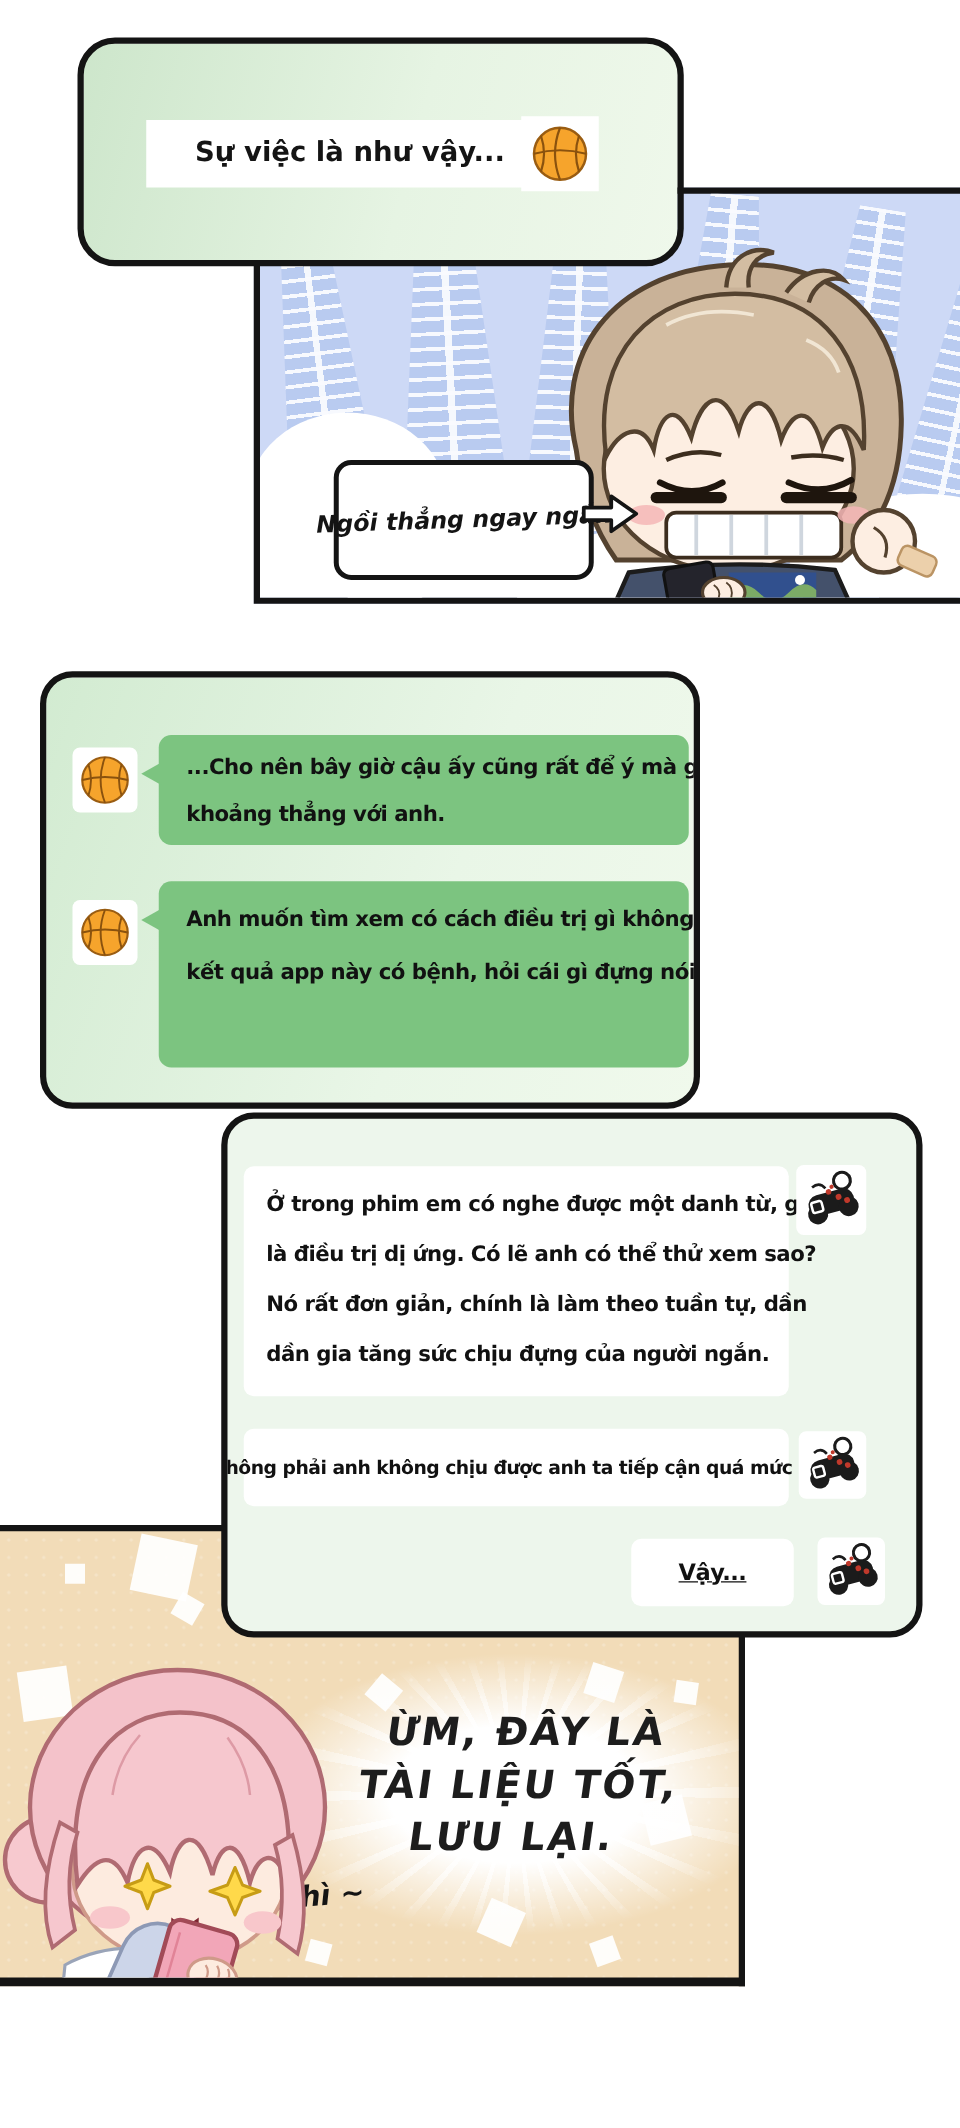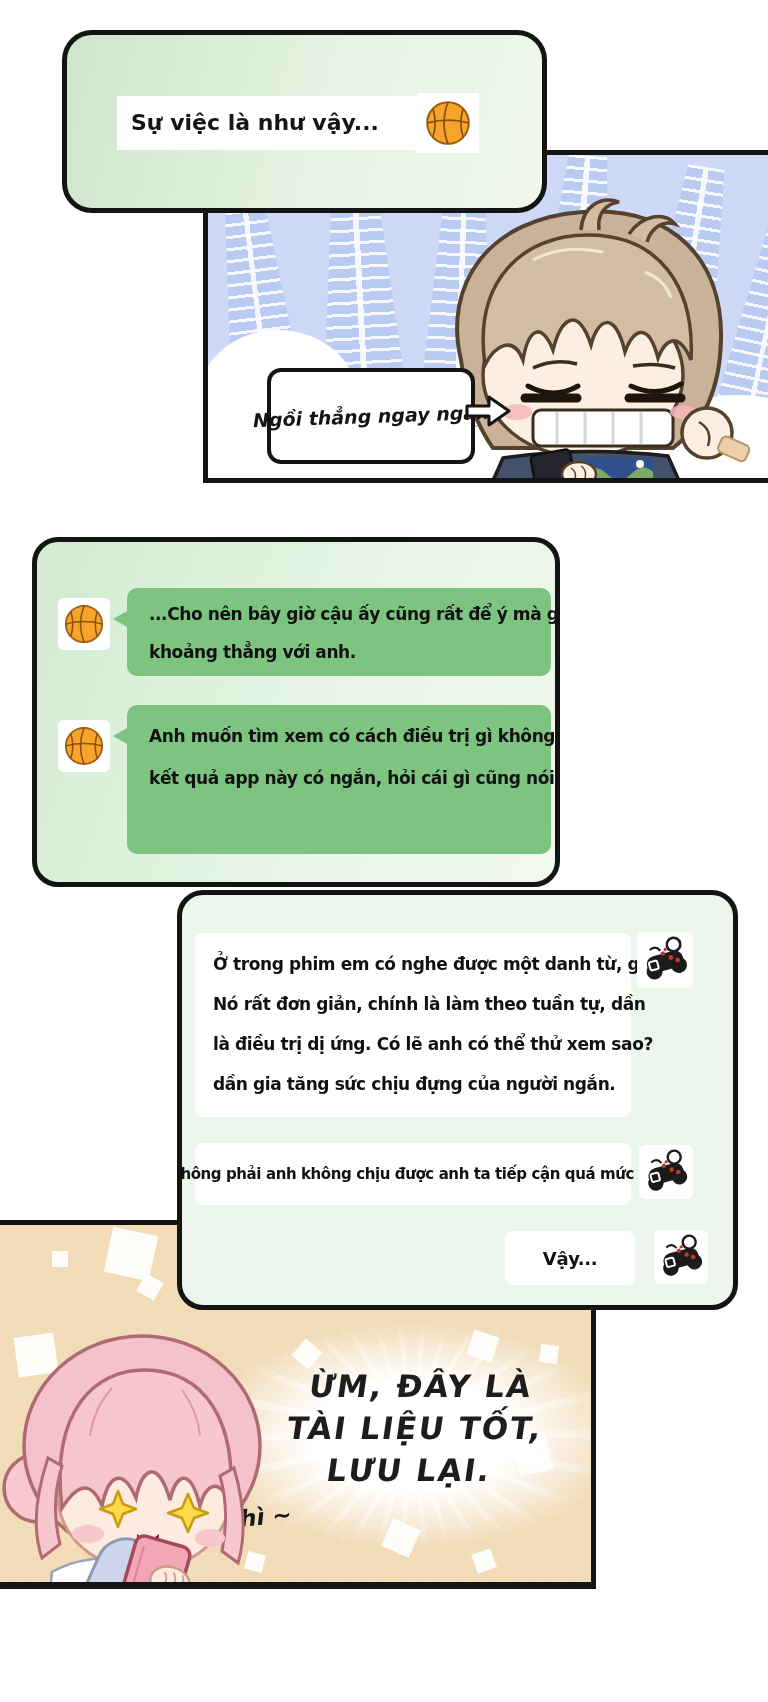--- a/index.html
+++ b/index.html
@@ -30,21 +30,21 @@
                  border:4px solid #141414;border-radius:14px;display:flex;align-items:center;
                  justify-content:center;}
   .speech-text{font-size:19px;font-weight:700;font-style:italic;transform:rotate(-2deg);white-space:nowrap;}
   .speech-arrow{position:absolute;left:257px;top:240px;width:46px;height:32px;}
 
   
   #panel-intro{left:62px;top:30px;width:485px;height:183px;border:5px solid #141414;
                border-radius:30px;z-index:2;
                background:linear-gradient(105deg,#cde6cb,#e6f4e3 55%,#eff8eb);}
   .intro-strip{position:absolute;left:50px;top:61px;width:298px;height:54px;background:#fff;
-               line-height:54px;padding-left:14px;font-size:22px;font-weight:700;white-space:nowrap;}
+               line-height:54px;padding-left:14px;font-size:22px;font-weight:700;white-space:nowrap;text-align:center;}
   .intro-avatar{position:absolute;left:350px;top:58px;width:62px;height:60px;background:#fff;
                 display:flex;align-items:center;justify-content:center;}
 
   
   #panel-chat-green{left:32px;top:537px;width:528px;height:350px;border:5px solid #141414;
                     border-radius:26px;z-index:1;
                     background:linear-gradient(110deg,#d2ebd1,#e9f6e7 60%,#f0f9ec);}
   .avatar{position:absolute;background:#fff;border-radius:6px;display:flex;align-items:center;
           justify-content:center;}
   .av1{left:21px;top:56px;width:52px;height:52px;}
@@ -59,21 +59,21 @@
   .bg2 .chat-line{line-height:42px;}
 
   
   #panel-chat-light{left:177px;top:890px;width:561px;height:420px;border:5px solid #141414;
                     border-radius:26px;background:#edf6ec;z-index:2;}
   .bubble-white{position:absolute;background:#fff;border-radius:8px;color:#111;box-sizing:border-box;}
   .bwA{left:13px;top:38px;width:436px;height:184px;padding:11px 10px 11px 18px;}
   .bwA .chat-line{line-height:40px;}
   .bwB{left:13px;top:248px;width:436px;height:62px;display:flex;align-items:center;justify-content:center;}
   .bwB .chat-line{font-size:15px;line-height:normal;}
-  .bwC{left:323px;top:336px;width:130px;height:54px;display:flex;align-items:center;justify-content:center;}
+  .bwC{left:323px;top:336px;width:130px;height:54px;display:flex;align-items:center;justify-content:center;text-decoration:underline;}
   .bwC .chat-line{font-size:18px;line-height:normal;}
   .avA{left:455px;top:37px;width:56px;height:56px;}
   .avB{left:457px;top:250px;width:54px;height:54px;}
   .avC{left:472px;top:335px;width:54px;height:54px;}
 
   
   #panel-pink{left:0;top:1220px;width:596px;height:369px;border-top:5px solid #141414;
               border-right:5px solid #141414;border-bottom:7px solid #141414;background:
               radial-gradient(rgba(255,255,255,.22) 1px,rgba(255,255,255,0) 1.6px) 0 0/14px 14px,
               #f2dcb8;z-index:1;}
@@ -211,29 +211,29 @@
       <span class="chat-line">...Cho nên bây giờ cậu ấy cũng rất để ý mà giữ</span>
       <span class="chat-line">khoảng thẳng với anh.</span>
     </div>
     <div class="avatar av2">
       <svg width="42" height="42" viewBox="0 0 60 60">
           <use href="#basketball"></use>
         </svg>
     </div>
     <div class="bubble-green bg2">
       <span class="chat-line">Anh muốn tìm xem có cách điều trị gì không,</span>
-      <span class="chat-line">kết quả app này có ngắn, hỏi cái gì cũng nói</span>
+      <span class="chat-line">kết quả app này có bệnh, hỏi cái gì đựng nói</span>
     </div>
   </section>
 
   <section class="panel" id="panel-chat-light">
     <div class="bubble-white bwA">
       <span class="chat-line">Ở trong phim em có nghe được một danh từ, gọi</span>
+      <span class="chat-line">là điều trị dị ứng. Có lẽ anh có thể thử xem sao?</span>
       <span class="chat-line">Nó rất đơn giản, chính là làm theo tuần tự, dần</span>
-      <span class="chat-line">là điều trị dị ứng. Có lẽ anh có thể thử xem sao?</span>
       <span class="chat-line">dần gia tăng sức chịu đựng của người ngắn.</span>
     </div>
     <div class="avatar avA">
       <svg width="54" height="54" viewBox="0 0 64 64">
           <use href="#gamepad"></use>
         </svg>
     </div>
     <div class="bubble-white bwB">
       <span class="chat-line">Không phải anh không chịu được anh ta tiếp cận quá mức ă?</span>
     </div>

